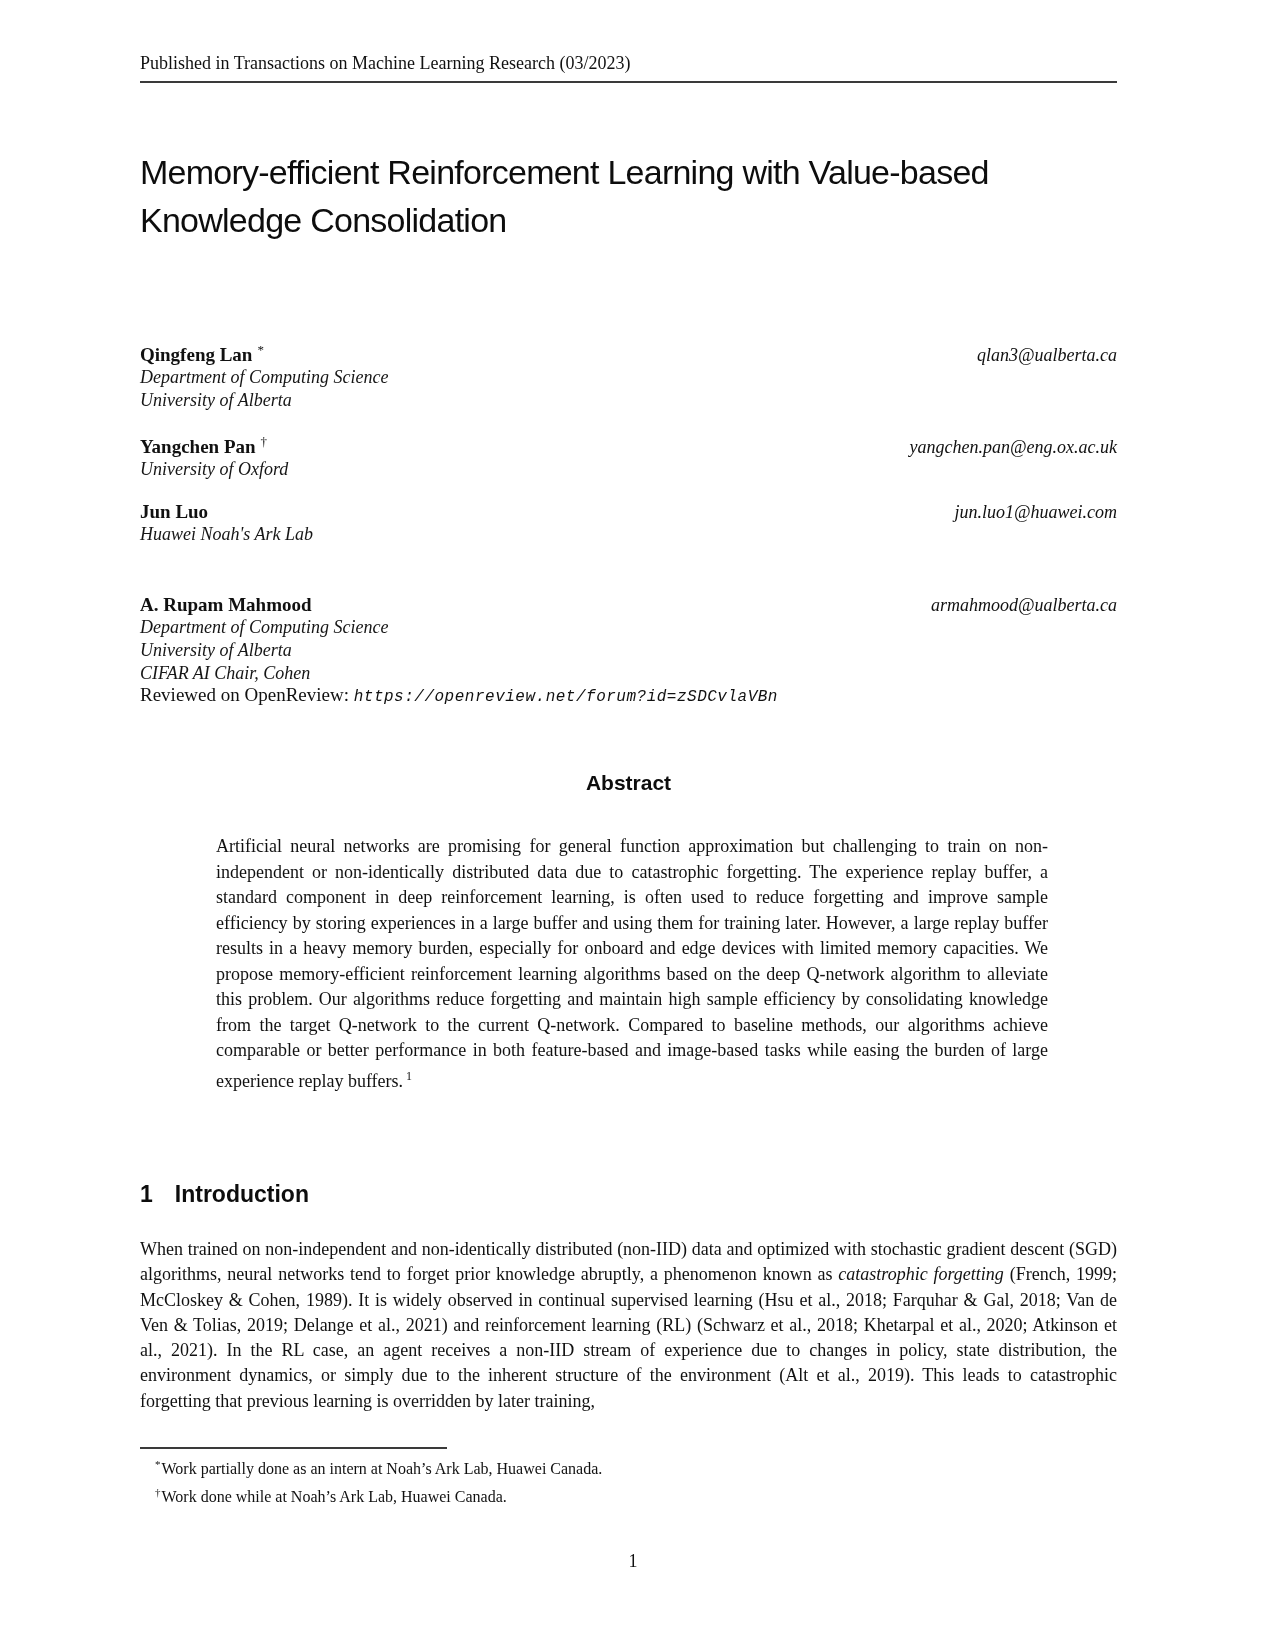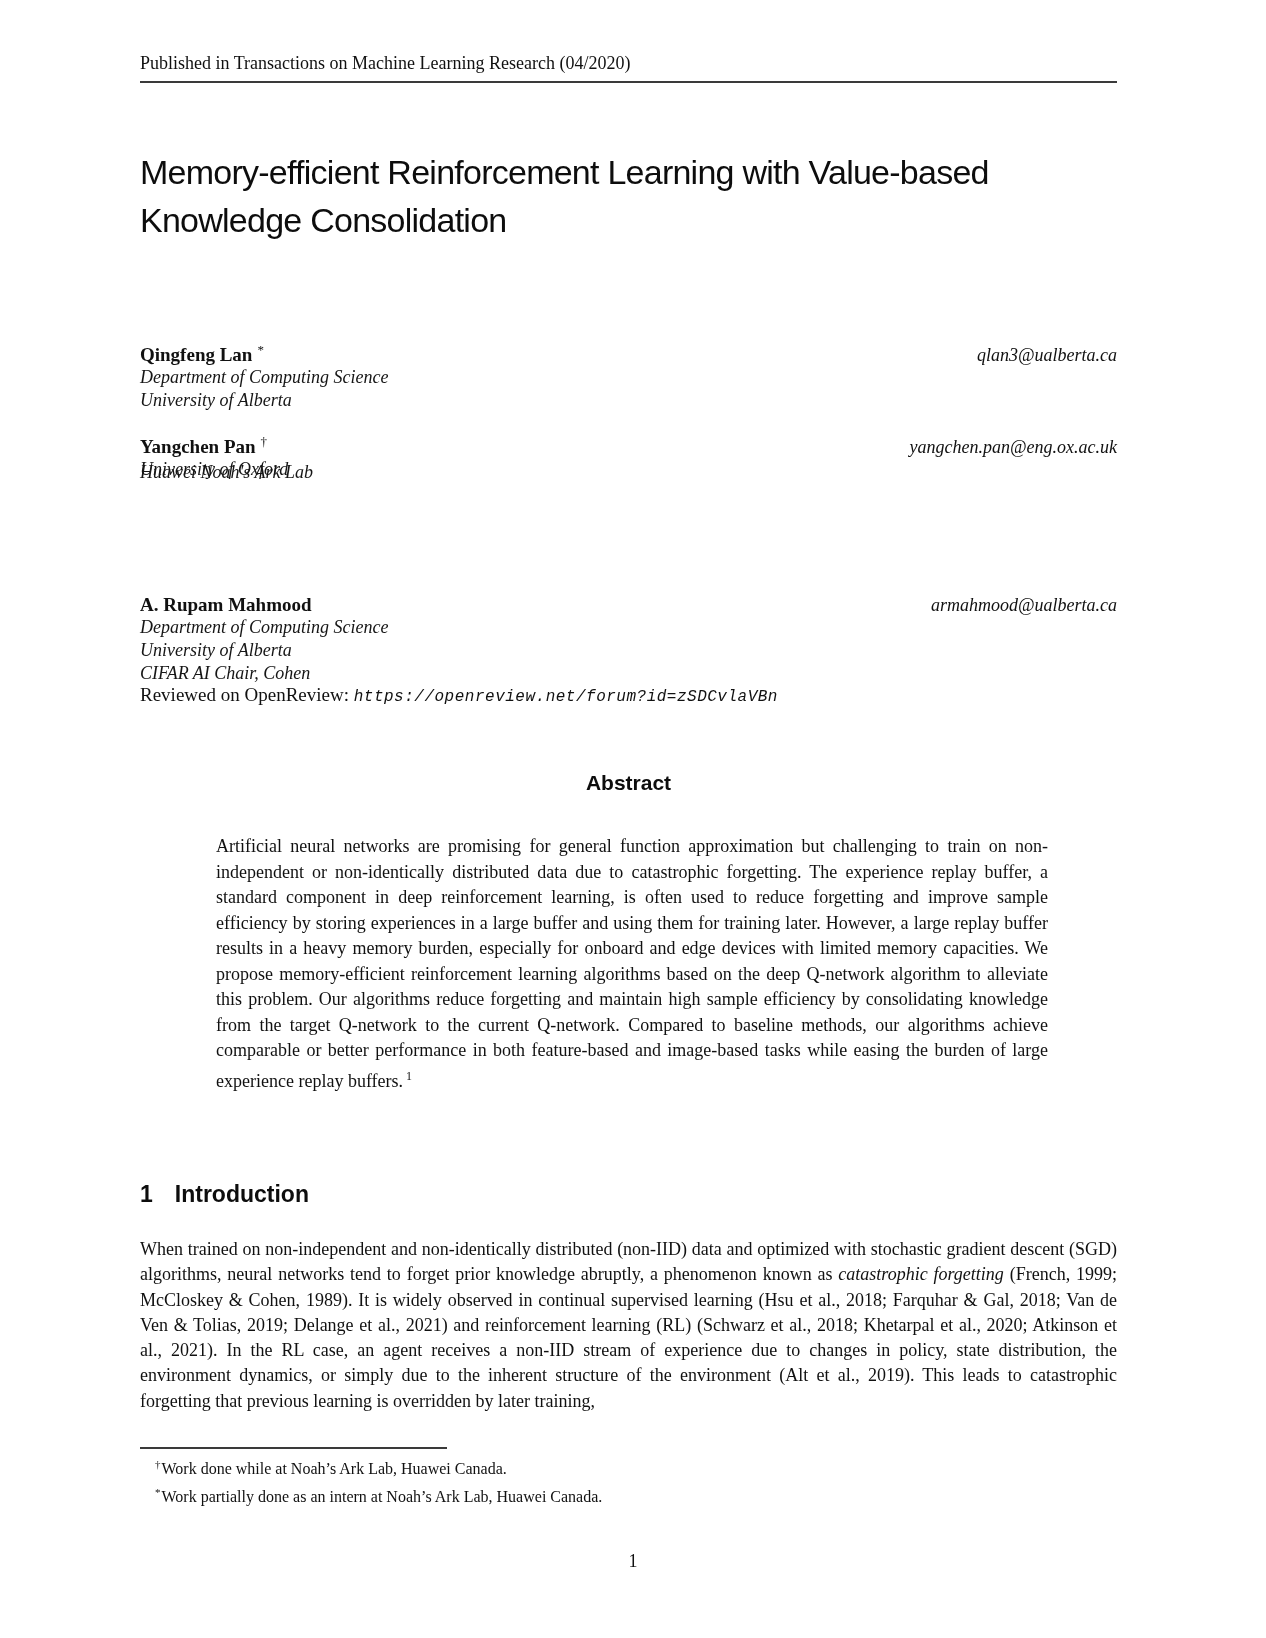--- a/index.html
+++ b/index.html
@@ -131,21 +131,21 @@
     top: 1551px; left: 0; width: 1266px;
     text-align: center;
     font-size: 18px;
   }
 </style>
 </head>
 <body>
 
 <div class="page">
 
-  <div class="running-header">Published in Transactions on Machine Learning Research (04/2020)</div>
+  <div class="running-header">Published in Transactions on Machine Learning Research (03/2023)</div>
   <div class="header-rule"></div>
 
   <h1 class="paper-title">Memory-efficient Reinforcement Learning with Value-based Knowledge Consolidation</h1>
 
   <div class="author-group" style="top: 299px;">
     <div class="author-row">
       <span class="author-name"><span>Qingfeng Lan</span><span class="author-marker">*</span></span>
       <span class="author-email">qlan3@ualberta.ca</span>
     </div>
     <div class="affil-line">Department of Computing Science</div>
@@ -154,20 +154,24 @@
 
   <div class="author-group" style="top: 391px;">
     <div class="author-row">
       <span class="author-name"><span>Yangchen Pan</span><span class="author-marker">†</span></span>
       <span class="author-email">yangchen.pan@eng.ox.ac.uk</span>
     </div>
     <div class="affil-line">University of Oxford</div>
   </div>
 
   <div class="author-group" style="top: 461px;">
+    <div class="author-row">
+      <span class="author-name"><span>Jun Luo</span></span>
+      <span class="author-email">jun.luo1@huawei.com</span>
+    </div>
     <div class="affil-line">Huawei Noah's Ark Lab</div>
   </div>
 
   <div class="author-group" style="top: 554px;">
     <div class="author-row">
       <span class="author-name"><span>A. Rupam Mahmood</span></span>
       <span class="author-email">armahmood@ualberta.ca</span>
     </div>
     <div class="affil-line">Department of Computing Science</div>
     <div class="affil-line">University of Alberta</div>
@@ -183,19 +187,19 @@
   <div class="abstract-body"><span>Artificial neural networks are promising for general function approximation but challenging to train on non-independent or non-identically distributed data due to catastrophic forgetting. The experience replay buffer, a standard component in deep reinforcement learning, is often used to reduce forgetting and improve sample efficiency by storing experiences in a large buffer and using them for training later. However, a large replay buffer results in a heavy memory burden, especially for onboard and edge devices with limited memory capacities. We propose memory-efficient reinforcement learning algorithms based on the deep Q-network algorithm to alleviate this problem. Our algorithms reduce forgetting and maintain high sample efficiency by consolidating knowledge from the target Q-network to the current Q-network. Compared to baseline methods, our algorithms achieve comparable or better performance in both feature-based and image-based tasks while easing the burden of large experience replay buffers.</span><span class="footnote-sup">1</span></div>
 
   <div class="section-heading">
     <span class="section-number">1</span><span>Introduction</span>
   </div>
 
   <div class="intro-para"><span>When trained on non-independent and non-identically distributed (non-IID) data and optimized with stochastic gradient descent (SGD) algorithms, neural networks tend to forget prior knowledge abruptly, a phenomenon known as </span><em>catastrophic forgetting</em><span> (French, 1999; McCloskey &amp; Cohen, 1989). It is widely observed in continual supervised learning (Hsu et al., 2018; Farquhar &amp; Gal, 2018; Van de Ven &amp; Tolias, 2019; Delange et al., 2021) and reinforcement learning (RL) (Schwarz et al., 2018; Khetarpal et al., 2020; Atkinson et al., 2021). In the RL case, an agent receives a non-IID stream of experience due to changes in policy, state distribution, the environment dynamics, or simply due to the inherent structure of the environment (Alt et al., 2019). This leads to catastrophic forgetting that previous learning is overridden by later training,</span></div>
 
   <div class="footnote-rule"></div>
   <div class="footnotes">
+    <div class="footnote-item"><span class="fn-marker">*</span><span>Work partially done as an intern at Noah’s Ark Lab, Huawei Canada.</span></div>
     <div class="footnote-item"><span class="fn-marker">†</span><span>Work done while at Noah’s Ark Lab, Huawei Canada.</span></div>
-    <div class="footnote-item"><span class="fn-marker">*</span><span>Work partially done as an intern at Noah’s Ark Lab, Huawei Canada.</span></div>
   </div>
 
   <div class="page-number">1</div>
 
 </div>
 
 </body></html>

